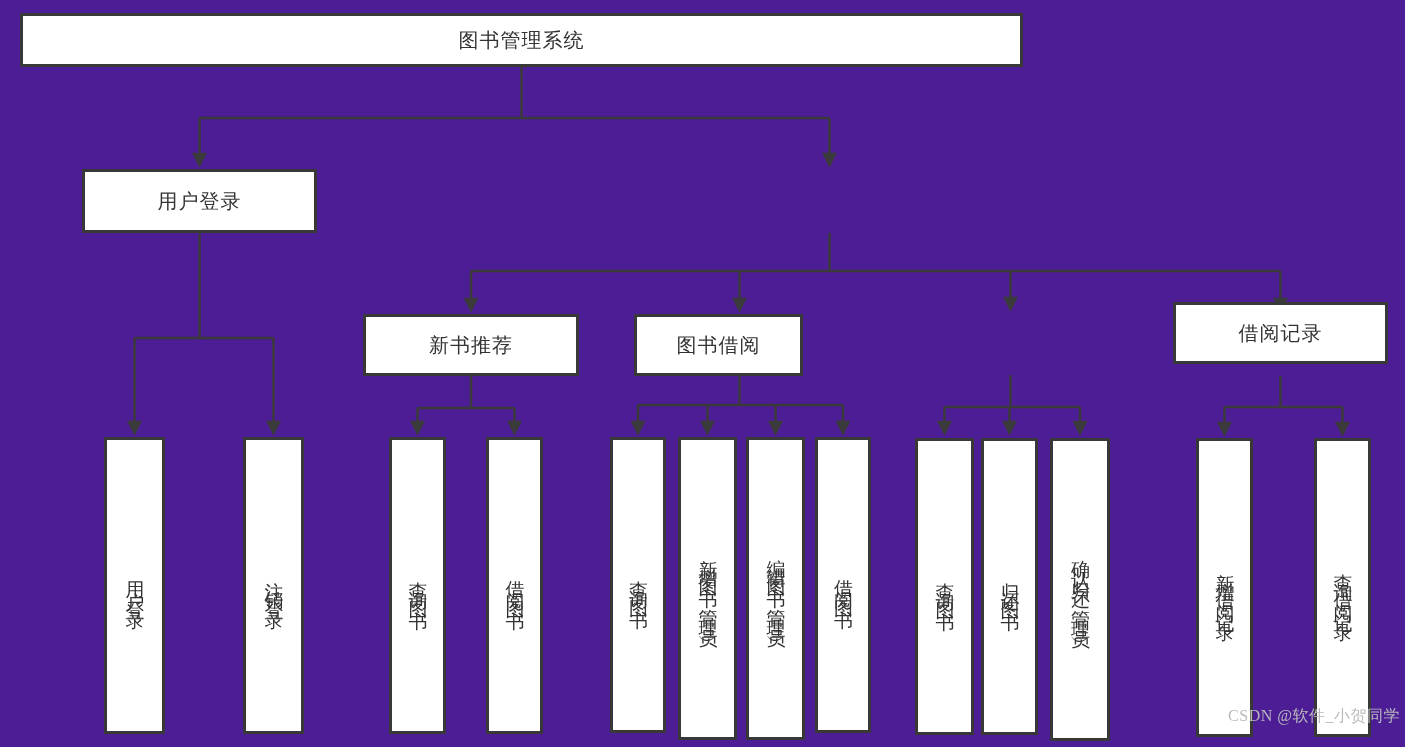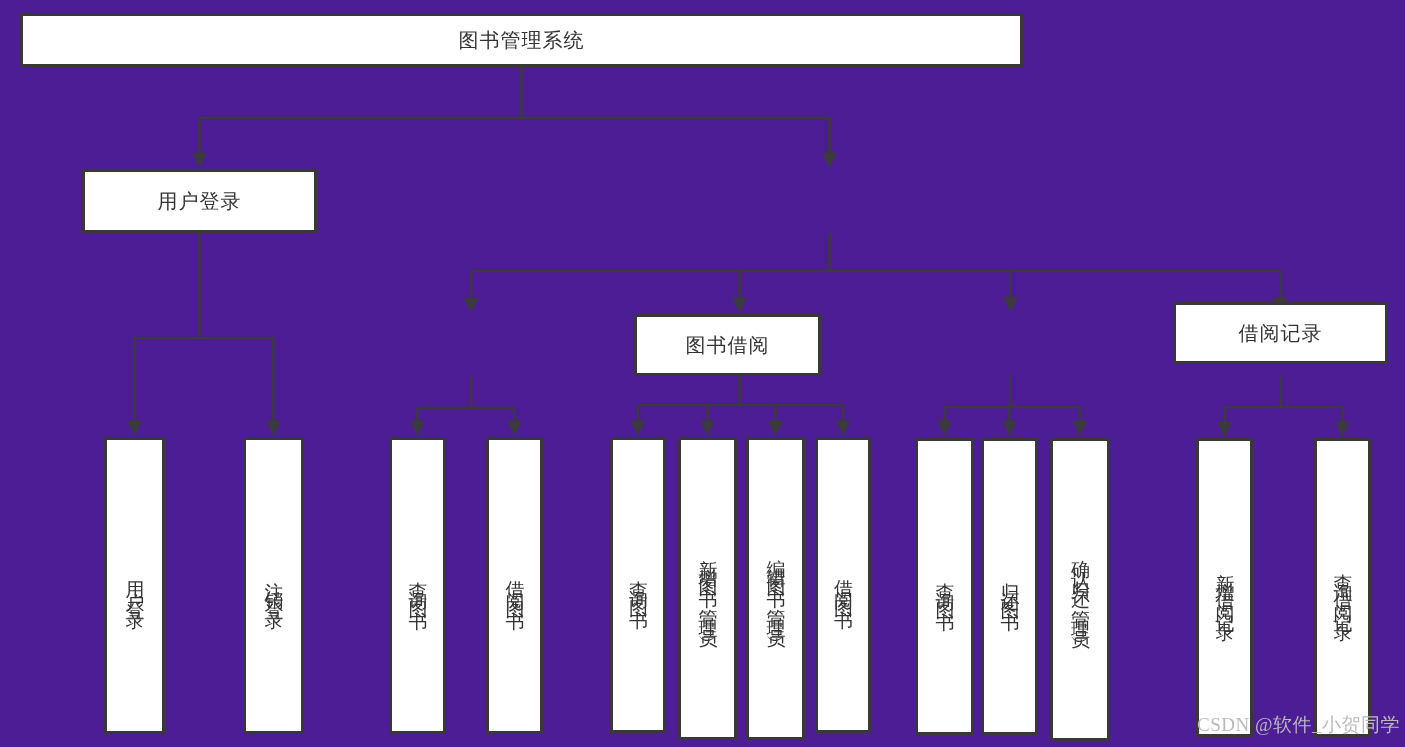--- a/index.html
+++ b/index.html
@@ -13,22 +13,22 @@
     border:3px solid #383838; background:#ffffff; color:#333333;
     display:flex; align-items:center; justify-content:center;
     text-align:center;
   }
   .node.h { font-size:20px; letter-spacing:1px; }
   .node.v {
     writing-mode:vertical-rl; text-orientation:mixed;
     font-size:19px; letter-spacing:10px; line-height:1.1;
   }
   .watermark {
-    position:absolute; right:5px; bottom:9px;
-    font-size:19px; color:#b9b9bd; letter-spacing:0.5px;
+    position:absolute; right:5px; bottom:20px;
+    font-size:16px; color:#b9b9bd; letter-spacing:0.5px;
     white-space:nowrap;
   }
 </style>
 </head>
 <body>
 
 <div class="stage">
 
   <svg class="connectors" viewBox="0 0 1405 747" xmlns="http://www.w3.org/2000/svg">
     <defs>
@@ -57,21 +57,22 @@
       <path d="M1080 407 V432" marker-end="url(#arrow)"></path>
       <path d="M1224.5 407 V433" marker-end="url(#arrow)"></path>
       <path d="M1342.5 407 V433" marker-end="url(#arrow)"></path>
     </g>
   </svg>
 
   <div class="node h" style="left:20px; top:13px; width:1003px; height:54px;">图书管理系统</div>
 
   <div class="node h" style="left:82px; top:169px; width:235px; height:64px;">用户登录</div>
 
-  <div class="node h" style="left:634px; top:314px; width:187px; height:62px;">图书借阅</div>
+  <div class="node h" style="left:363px; top:314px; width:216px; height:62px;">新书推荐</div>
+  <div class="node h" style="left:634px; top:314px; width:169px; height:62px;">图书借阅</div>
   <div class="node h" style="left:1173px; top:302px; width:215px; height:62px;">借阅记录</div>
 
   <div class="node v" style="left:104px; top:437px; width:61px; height:297px;">用户登录</div>
   <div class="node v" style="left:243px; top:437px; width:61px; height:297px;">注销登录</div>
 
   <div class="node v" style="left:389px; top:437px; width:57px; height:297px;">查询图书</div>
   <div class="node v" style="left:486px; top:437px; width:57px; height:297px;">借阅图书</div>
 
   <div class="node v" style="left:610px; top:437px; width:56px; height:296px;">查询图书</div>
   <div class="node v" style="left:678px; top:437px; width:59px; height:303px;">新增图书（管理员）</div>

